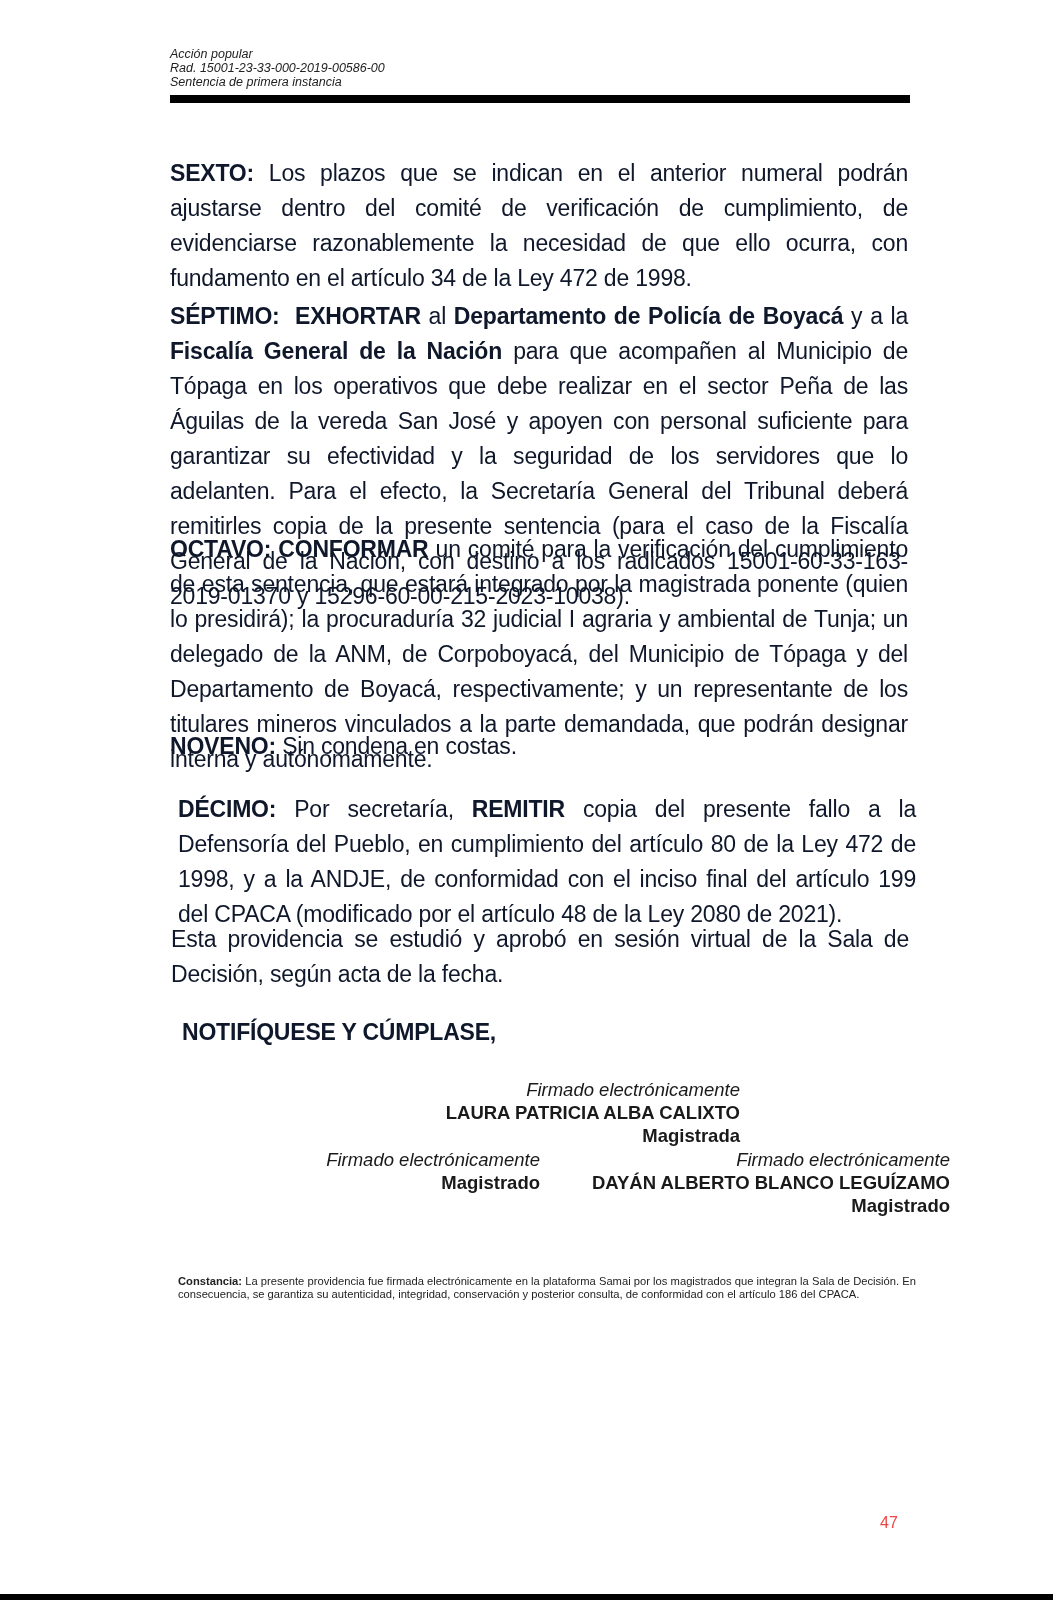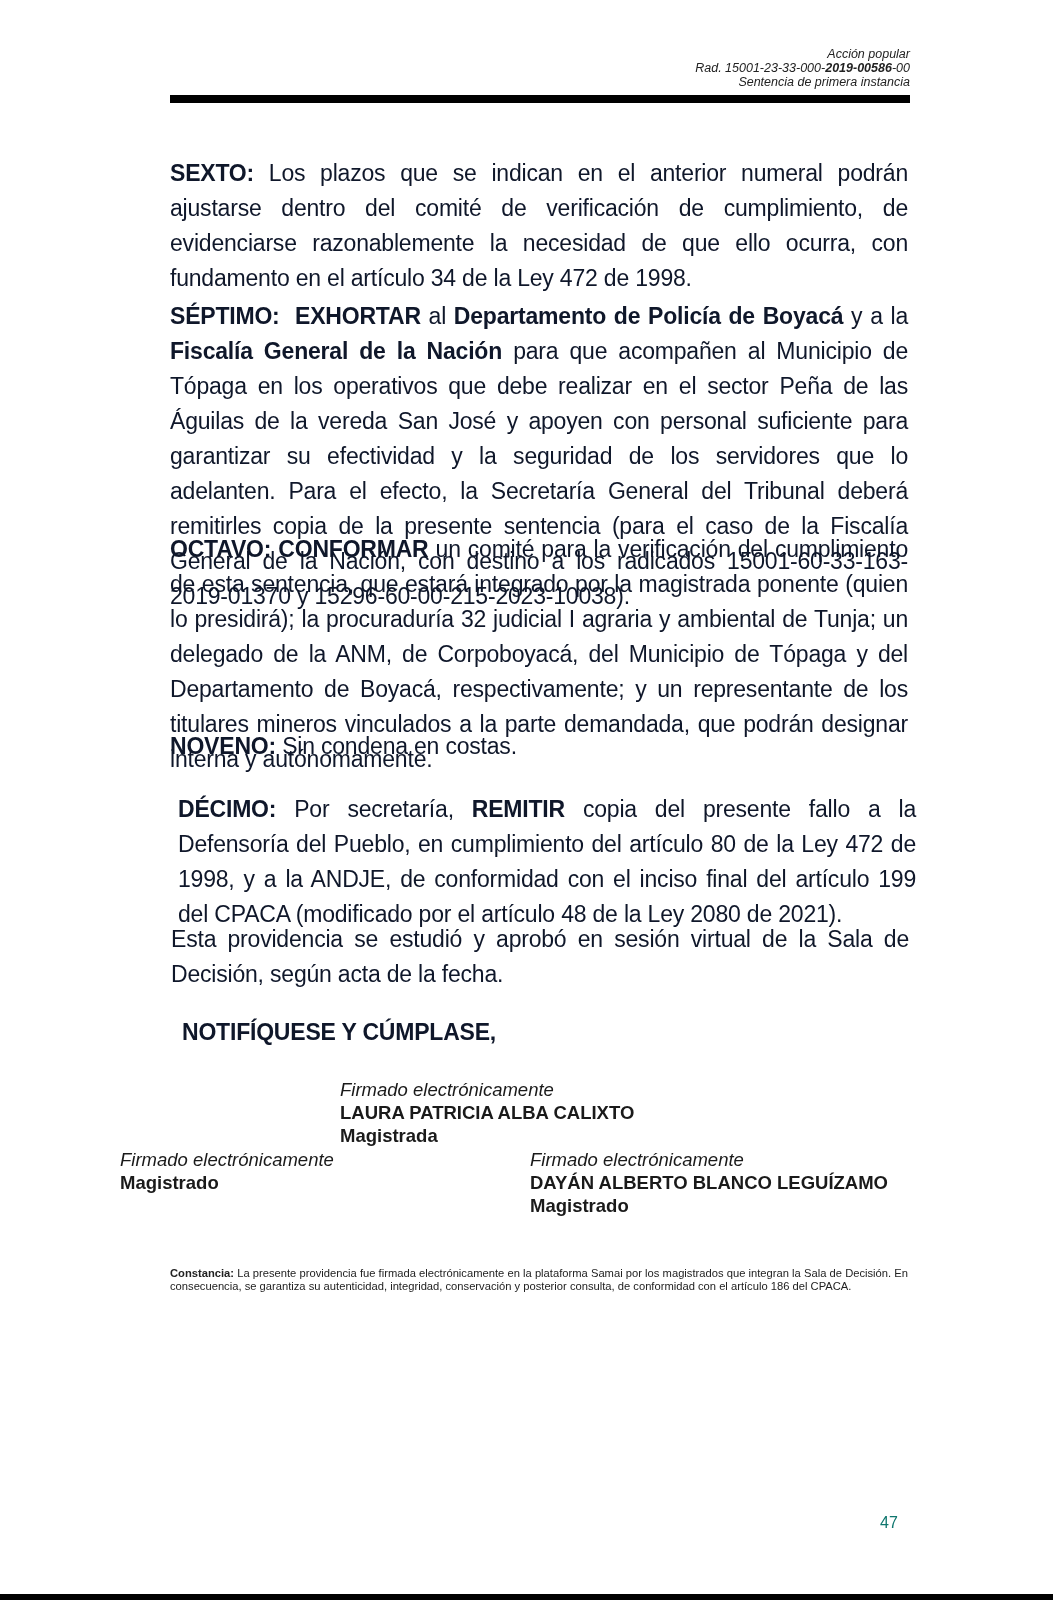--- a/index.html
+++ b/index.html
@@ -1,53 +1,53 @@
 <!DOCTYPE html>
 <html><head>
 <meta charset="utf-8">
 <style>
   html, body { margin: 0; padding: 0; }
   body {
     width: 1053px; height: 1600px; background: #ffffff; position: relative; overflow: hidden;
     font-family: "Liberation Sans", sans-serif; color: #1a1a1a;
   }
   .header {
-    position: absolute; left: 170px; top: 47px; width: 740px; text-align: right;
+    position: absolute; left: 170px; top: 47px; width: 740px; text-align: left;
     font-style: italic; font-size: 12.5px; line-height: 14px; color: #222;
   }
-  .header b { font-weight: bold; margin-top: 12px; }
+  .header b { font-weight: normal; margin-top: 12px; }
   .header-rule {
     position: absolute; left: 170px; top: 95px; width: 740px; height: 8px; background: #000;
   }
   .body-text {
     position: absolute; left: 170px; width: 738px;
     font-size: 23px; line-height: 35px; text-align: justify; color: #0f172a;
     letter-spacing: -0.2px;
   }
   .body-text b { font-weight: bold; }
   .p-sexto { top: 156px; }
   .p-septimo { top: 299px; }
   .p-octavo { top: 532px; }
   .p-noveno { top: 729px; }
   .p-decimo { top: 784px; }
   .p-esta { top: 921px; }
   .p-notif { top: 1003px; font-weight: bold; }
-  .sig { position: absolute; text-align: left; font-size: 18.5px; line-height: 23px; }
+  .sig { position: absolute; text-align: right; font-size: 18.5px; line-height: 23px; }
   .sig .firm { font-style: italic; }
   .sig .name, .sig .role { font-weight: bold; }
   .sig-main { left: 340px; width: 400px; top: 1078px; }
   .sig-left { left: 120px; width: 420px; top: 1148px; }
   .sig-right { left: 530px; width: 420px; top: 1148px; }
   .constancia {
     position: absolute; left: 170px; top: 1267px; width: 738px;
     font-size: 11.2px; line-height: 12.5px; text-align: justify; color: #222;
   }
   .constancia b { font-weight: bold; }
   .page-number {
-    position: absolute; left: 880px; top: 1514px; font-size: 16px; color: #0f766e;
+    position: absolute; left: 880px; top: 1514px; font-size: 16px; color: #ef4444;
   }
   .bottom-rule {
     position: absolute; left: 0; top: 1594px; width: 1053px; height: 6px; background: #000;
   }
 </style>
 </head>
 <body>
 
 <div class="header">
   <div>Acción popular</div>
@@ -80,16 +80,16 @@
   <div class="firm">Firmado electrónicamente</div>
   <div class="role">Magistrado</div>
 </div>
 
 <div class="sig sig-right">
   <div class="firm">Firmado electrónicamente</div>
   <div class="name">DAYÁN ALBERTO BLANCO LEGUÍZAMO</div>
   <div class="role">Magistrado</div>
 </div>
 
-<p class="constancia" style="margin:0"><b>Constancia:</b><span> La presente providencia fue firmada electrónicamente en la plataforma Samai por los magistrados que integran la Sala de Decisión. En consecuencia, se garantiza su autenticidad, integridad, conservación y posterior consulta, de conformidad con el artículo 186 del CPACA.</span></p>
+<p class="constancia" style="margin:8px"><b>Constancia:</b><span> La presente providencia fue firmada electrónicamente en la plataforma Samai por los magistrados que integran la Sala de Decisión. En consecuencia, se garantiza su autenticidad, integridad, conservación y posterior consulta, de conformidad con el artículo 186 del CPACA.</span></p>
 
 <div class="page-number">47</div>
 <div class="bottom-rule"></div>
 
 </body></html>

